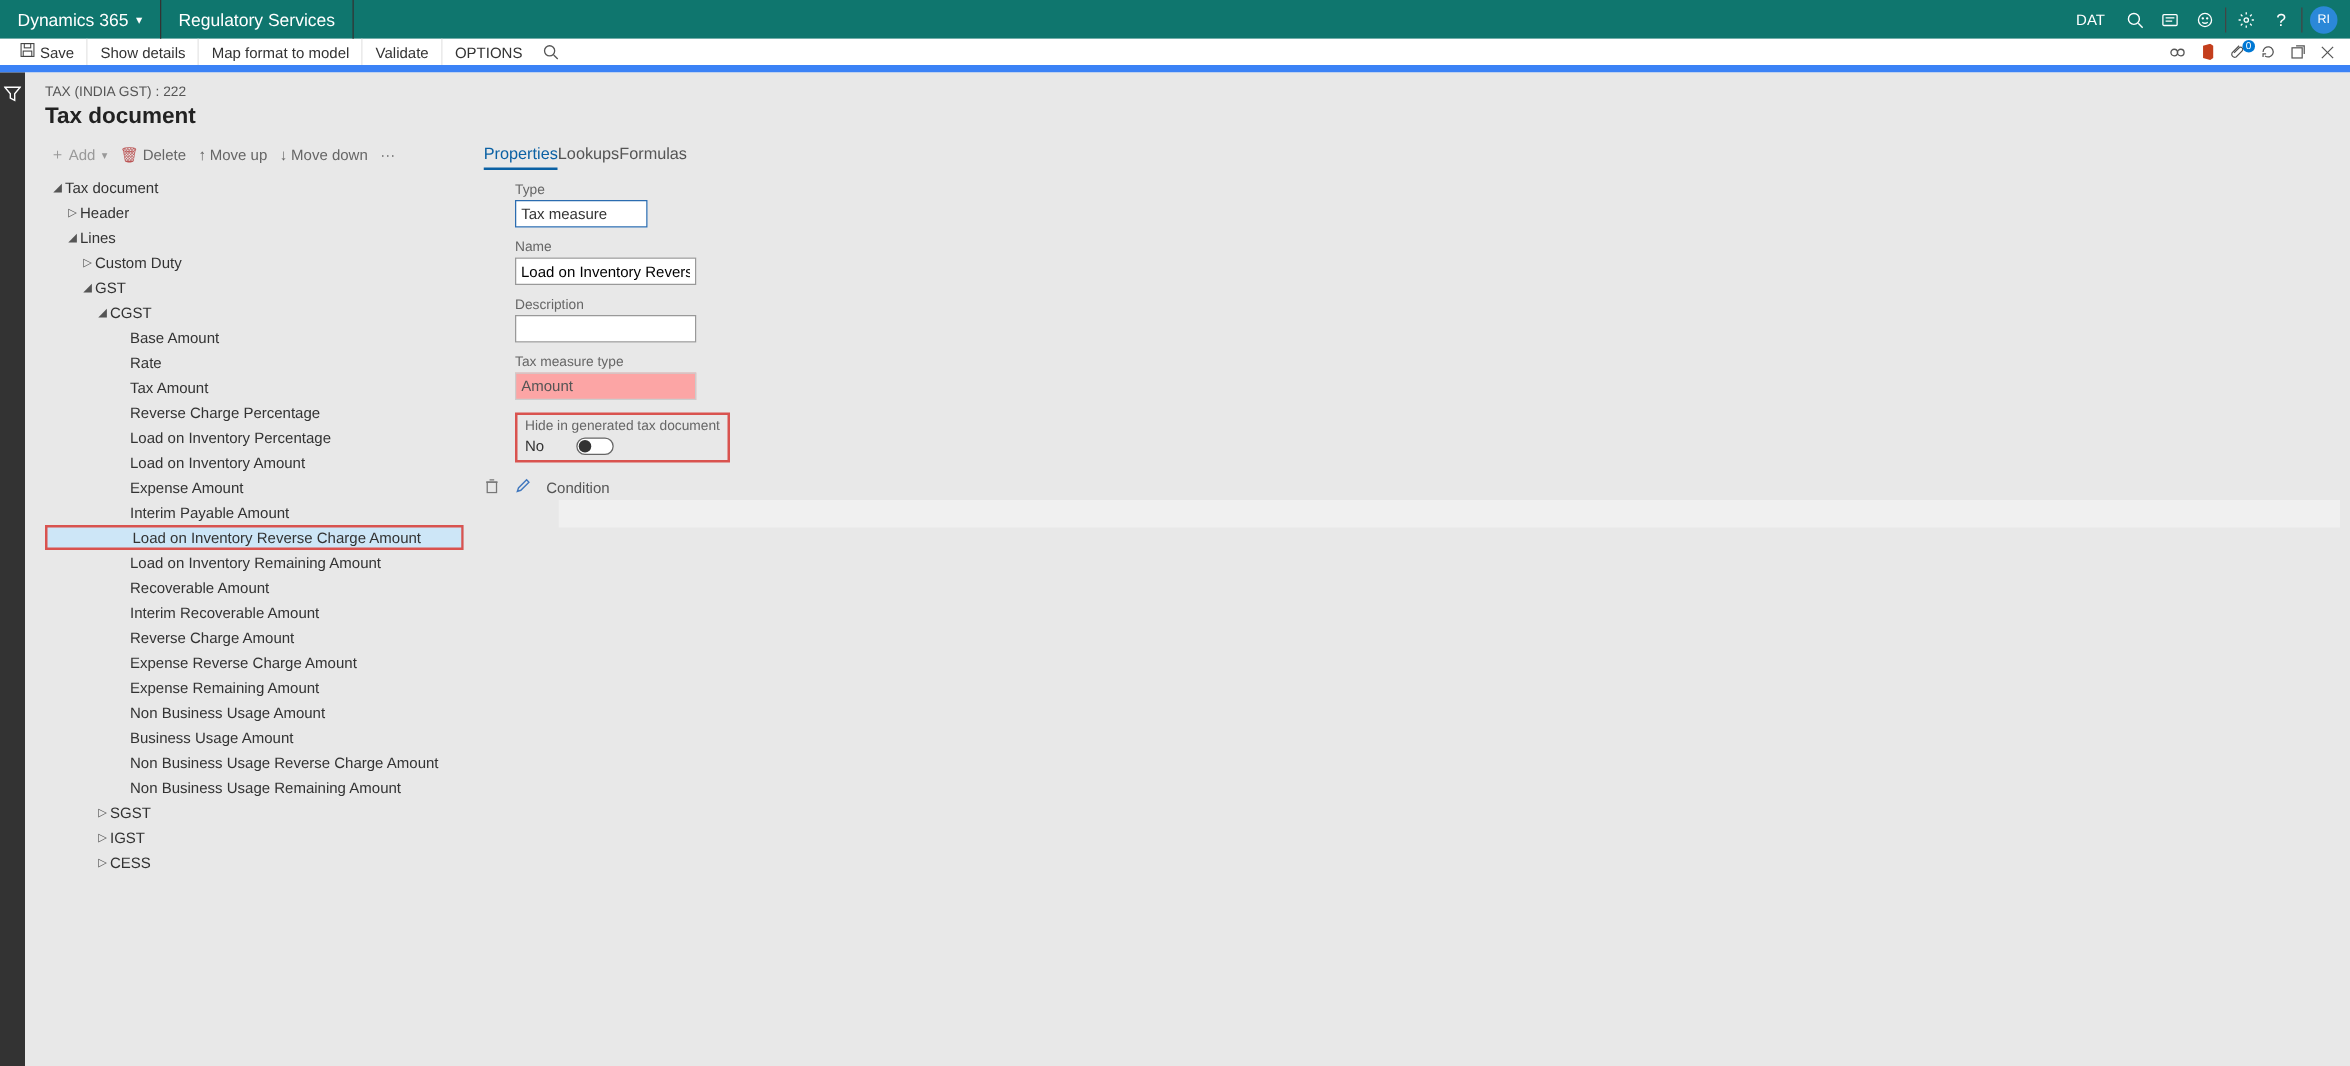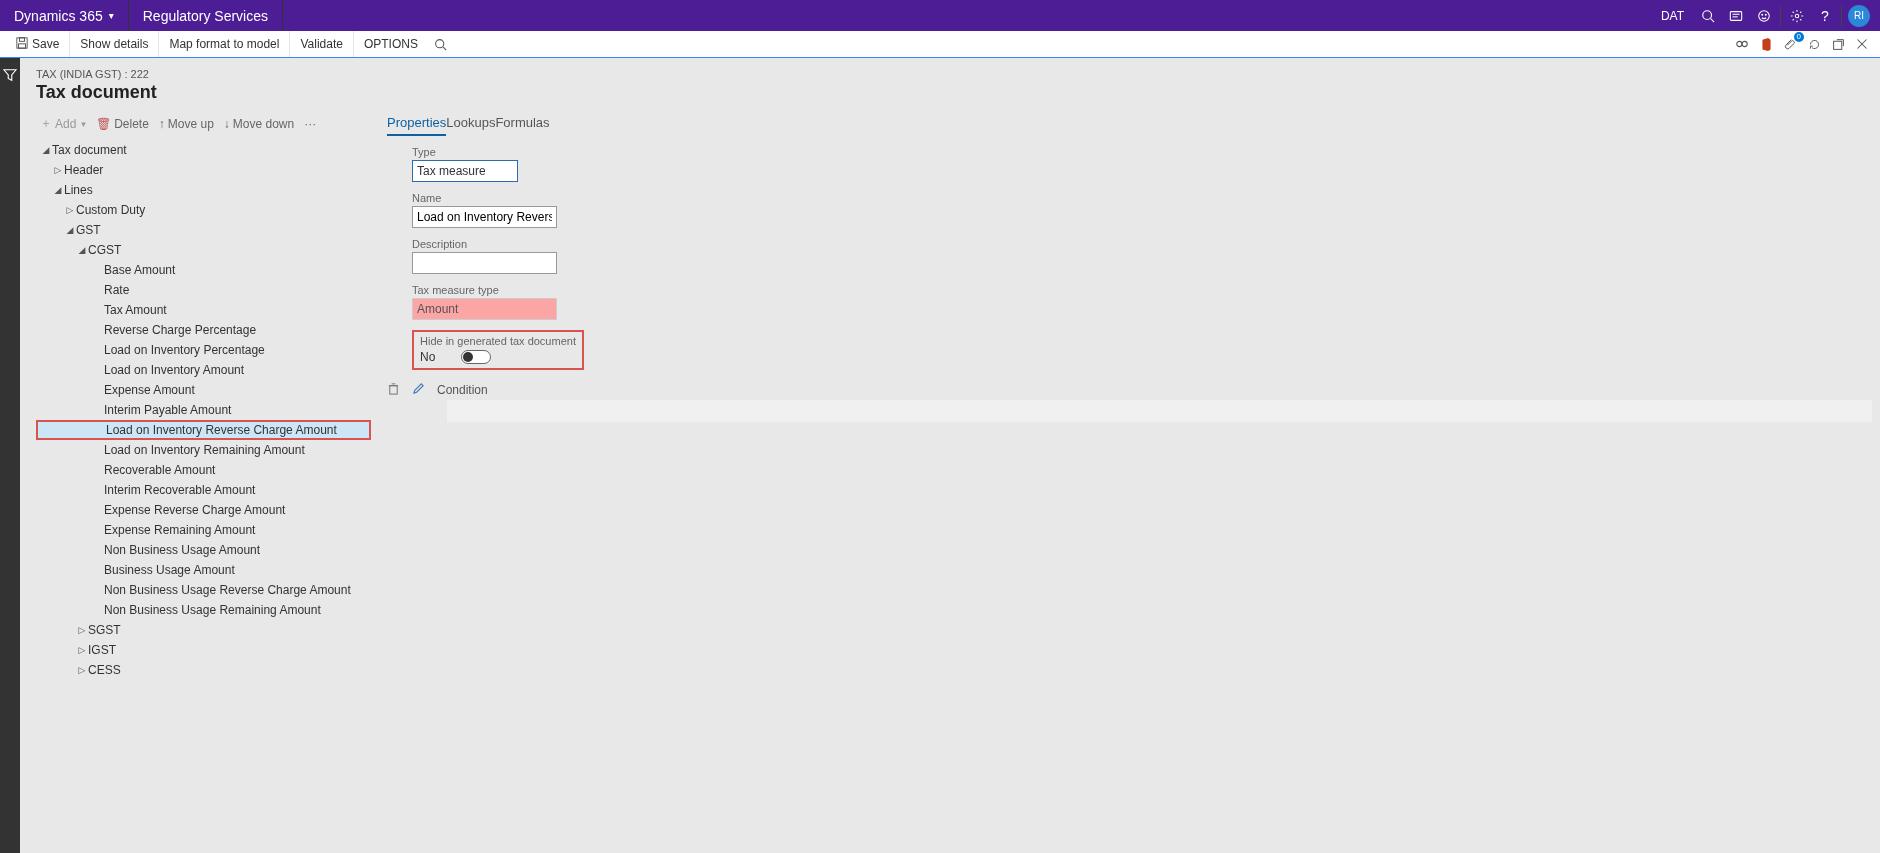--- a/index.html
+++ b/index.html
@@ -1,31 +1,31 @@
 <!DOCTYPE html>
 <html><head>
 <meta charset="utf-8">
 <style>
 * { box-sizing: border-box; margin: 0; padding: 0; font-family: "Segoe UI", Arial, sans-serif; }
 html, body { width: 100%; height: 100%; background: #e8e8e8; overflow: hidden; }
 
 
-.topbar { height: 31px; background: #4c1d95; color: #fff; display: flex; align-items: center; }
+.topbar { height: 31px; background: #0f766e; color: #fff; display: flex; align-items: center; }
 .topbar .brand { padding: 0 14px; height: 100%; display: flex; align-items: center; border-right: 1px solid #333; font-size: 14px; }
 .topbar .brand .chev { margin-left: 6px; font-size: 10px; }
 .topbar .section { padding: 0 14px; height: 100%; display: flex; align-items: center; border-right: 1px solid #333; font-size: 14px; }
 .topbar .spacer { flex: 1; }
 .topbar .rt { display: flex; align-items: center; height: 100%; }
 .topbar .rt .txt { padding: 0 10px; font-size: 12px; }
 .topbar .rt .icon { width: 28px; height: 100%; display: flex; align-items: center; justify-content: center; font-size: 14px; cursor: pointer; }
 .topbar .rt .sep { width: 1px; height: 20px; background: #444; margin: 0 2px; }
 .topbar .avatar { width: 22px; height: 22px; border-radius: 50%; background: #2b88d8; display: flex; align-items: center; justify-content: center; font-size: 10px; margin: 0 10px 0 4px; }
 
 
-.cmdbar { height: 27px; background: #fff; border-bottom: 1px solid #3b82f6; display: flex; align-items: center; padding: 0 6px; font-size: 12px; color: #333; justify-content: flex-end; }
+.cmdbar { height: 27px; background: #fff; border-bottom: 6px solid #3b82f6; display: flex; align-items: center; padding: 0 6px; font-size: 12px; color: #333; justify-content: flex-end; }
 .cmdbar .btn { padding: 0 10px; height: 100%; display: flex; align-items: center; border-right: 1px solid #e5e5e5; cursor: pointer; }
 .cmdbar .btn .ic { margin-right: 4px; font-size: 12px; }
 .cmdbar .spacer { flex: 1; }
 .cmdbar .iconbtn { width: 24px; height: 100%; display: flex; align-items: center; justify-content: center; cursor: pointer; font-size: 13px; color: #444; position: relative; }
 .cmdbar .badge { position: absolute; top: 1px; right: -2px; background: #0078d4; color: #fff; font-size: 8px; border-radius: 7px; padding: 0 3px; line-height: 10px; }
 
 
 .body { position: absolute; top: 58px; left: 0; right: 0; bottom: 0; display: flex; }
 .leftgutter { width: 20px; background: #333; color: #fff; display: flex; align-items: flex-start; justify-content: center; padding-top: 10px; }
 .leftgutter svg { width: 14px; height: 14px; }
@@ -293,20 +293,24 @@
           <div class="tree-row" style="padding-left:56px">
               <span class="caret none">▷</span>
               <span class="label">Recoverable Amount</span>
             </div>
           <div class="tree-row" style="padding-left:56px">
               <span class="caret none">▷</span>
               <span class="label">Interim Recoverable Amount</span>
             </div>
           <div class="tree-row" style="padding-left:56px">
               <span class="caret none">▷</span>
+              <span class="label">Reverse Charge Amount</span>
+            </div>
+          <div class="tree-row" style="padding-left:56px">
+              <span class="caret none">▷</span>
               <span class="label">Expense Reverse Charge Amount</span>
             </div>
           <div class="tree-row" style="padding-left:56px">
               <span class="caret none">▷</span>
               <span class="label">Expense Remaining Amount</span>
             </div>
           <div class="tree-row" style="padding-left:56px">
               <span class="caret none">▷</span>
               <span class="label">Non Business Usage Amount</span>
             </div>

